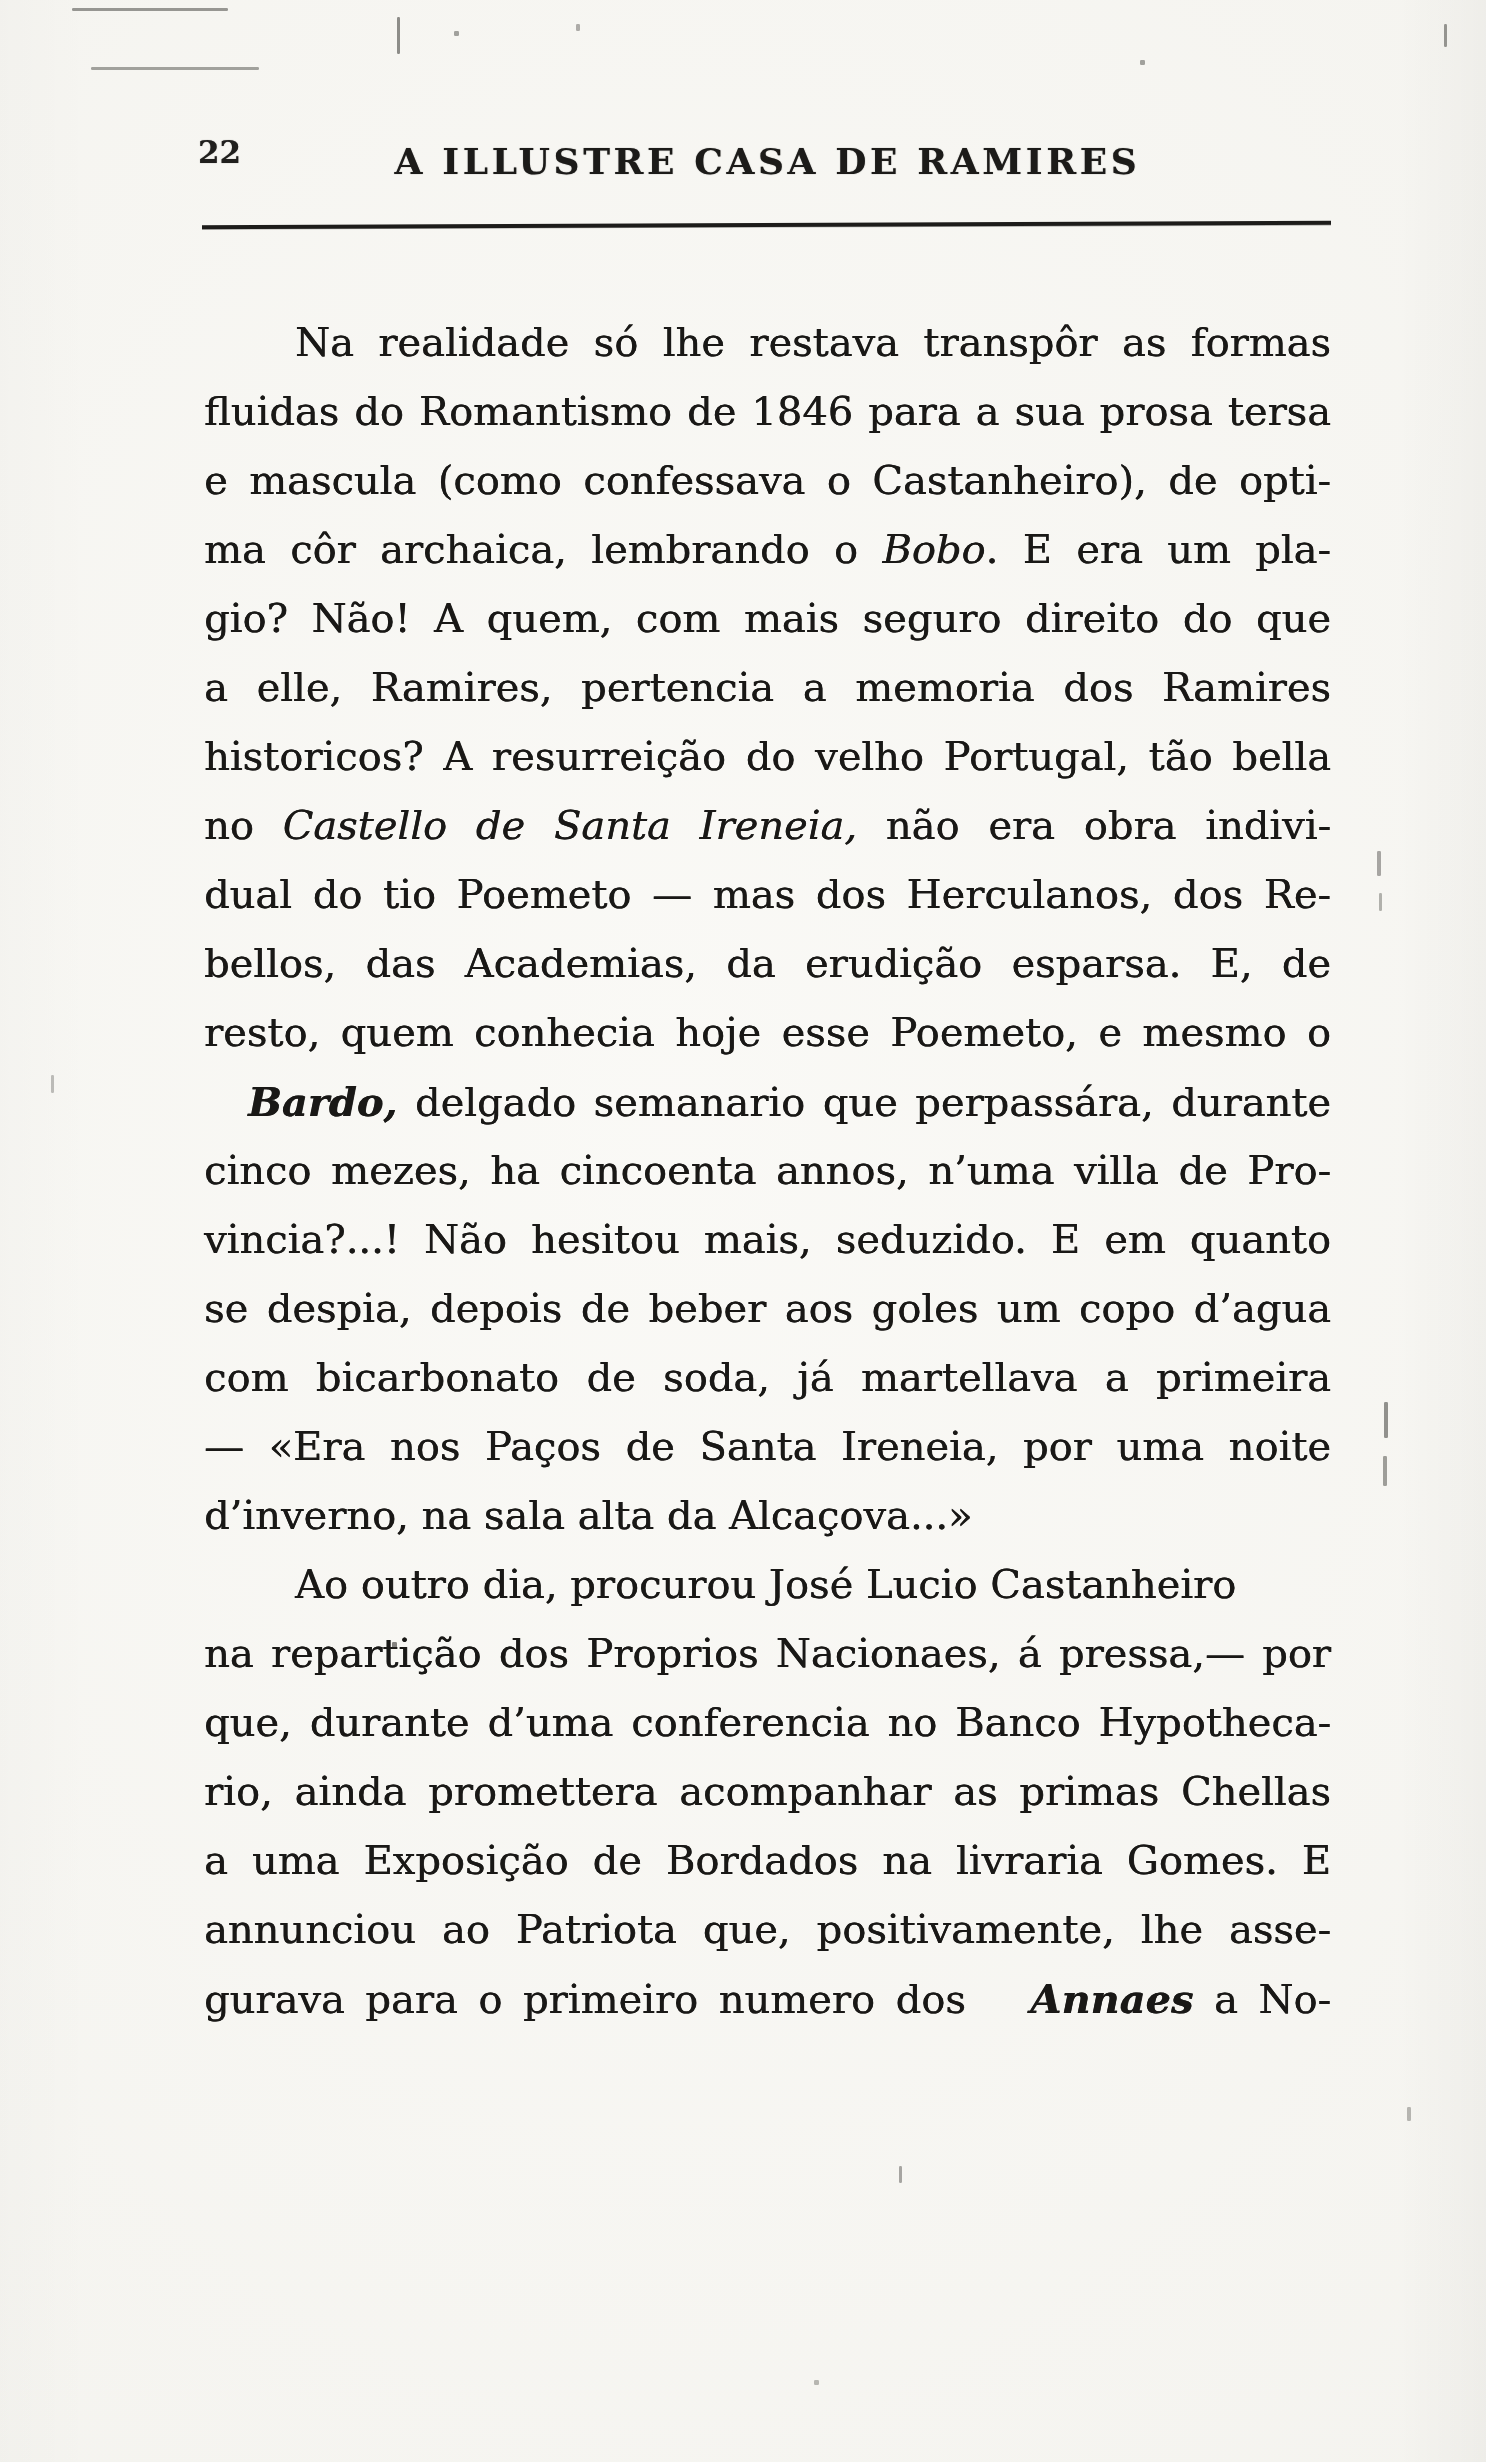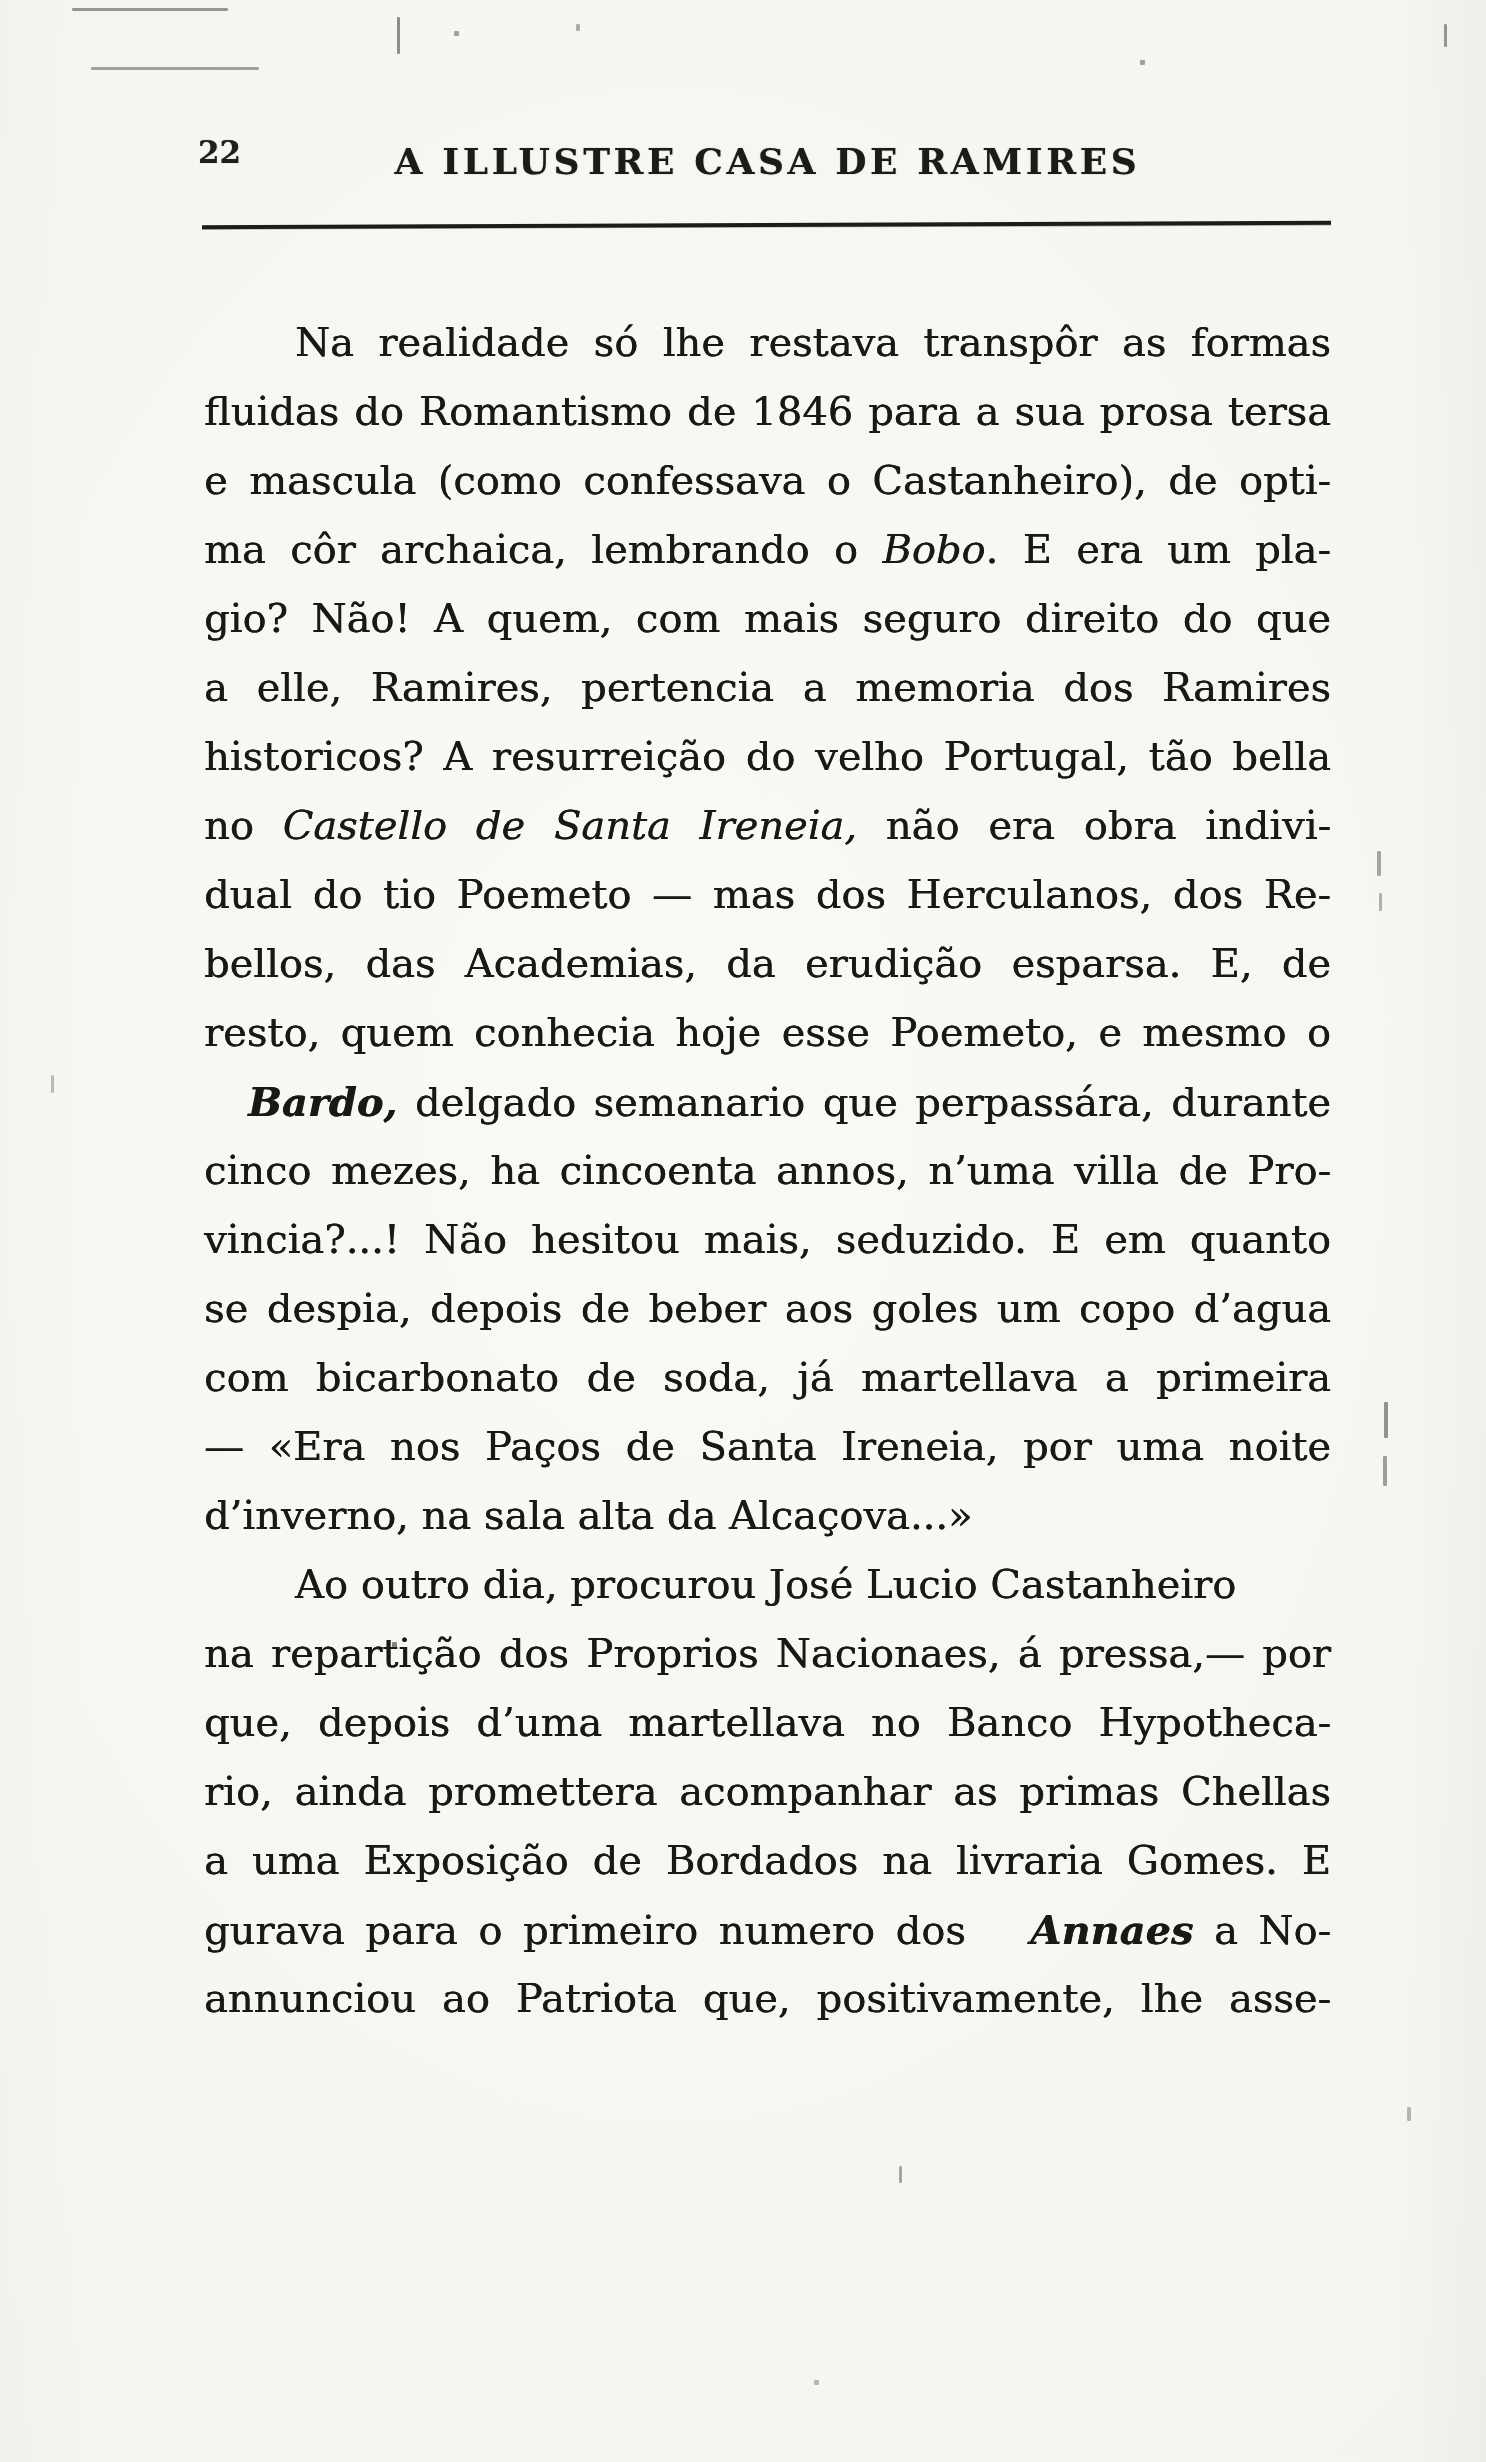--- a/index.html
+++ b/index.html
@@ -71,25 +71,25 @@
       <div class="line"><span>resto, quem conhecia hoje esse Poemeto, e mesmo o</span></div>
       <div class="line"><span class="bit">Bardo,</span><span> delgado semanario que perpassára, durante</span></div>
       <div class="line"><span>cinco mezes, ha cincoenta annos, n’uma villa de Pro-</span></div>
       <div class="line"><span>vincia?...! Não hesitou mais, seduzido. E em quanto</span></div>
       <div class="line"><span>se despia, depois de beber aos goles um copo d’agua</span></div>
       <div class="line"><span>com bicarbonato de soda, já martellava a primeira</span></div>
       <div class="line"><span>— «Era nos Paços de Santa Ireneia, por uma noite</span></div>
       <div class="line nojust"><span>d’inverno, na sala alta da Alcaçova...»</span></div>
       <div class="line indent nojust"><span>Ao outro dia, procurou José Lucio Castanheiro</span></div>
       <div class="line"><span>na repartição dos Proprios Nacionaes, á pressa,— por</span></div>
-      <div class="line"><span>que, depois d’uma martellava no Banco Hypotheca-</span></div>
+      <div class="line"><span>que, durante d’uma conferencia no Banco Hypotheca-</span></div>
       <div class="line"><span>rio, ainda promettera acompanhar as primas Chellas</span></div>
       <div class="line"><span>a uma Exposição de Bordados na livraria Gomes. E</span></div>
+      <div class="line"><span>annunciou ao Patriota que, positivamente, lhe asse-</span></div>
       <div class="line"><span>gurava para o primeiro numero dos </span><span class="bit">Annaes</span><span> a No-</span></div>
-      <div class="line"><span>annunciou ao Patriota que, positivamente, lhe asse-</span></div>
     </div>
 
   <div id="artifact-layer">
       <div class="speck" style="left: 72px; top: 8.4px; width: 156px; height: 2.4px; opacity: 0.45;"></div>
       <div class="speck" style="left: 91px; top: 67px; width: 168px; height: 3px; opacity: 0.4;"></div>
       <div class="speck" style="left: 397px; top: 17px; width: 3px; height: 37px; opacity: 0.5;"></div>
       <div class="speck" style="left: 454px; top: 31px; width: 4.8px; height: 5.4px; opacity: 0.4;"></div>
       <div class="speck" style="left: 576px; top: 24px; width: 3.6px; height: 6.6px; opacity: 0.35;"></div>
       <div class="speck" style="left: 1140px; top: 60px; width: 5.4px; height: 5.4px; opacity: 0.4;"></div>
       <div class="speck" style="left: 1444px; top: 24px; width: 3px; height: 23px; opacity: 0.45;"></div>

